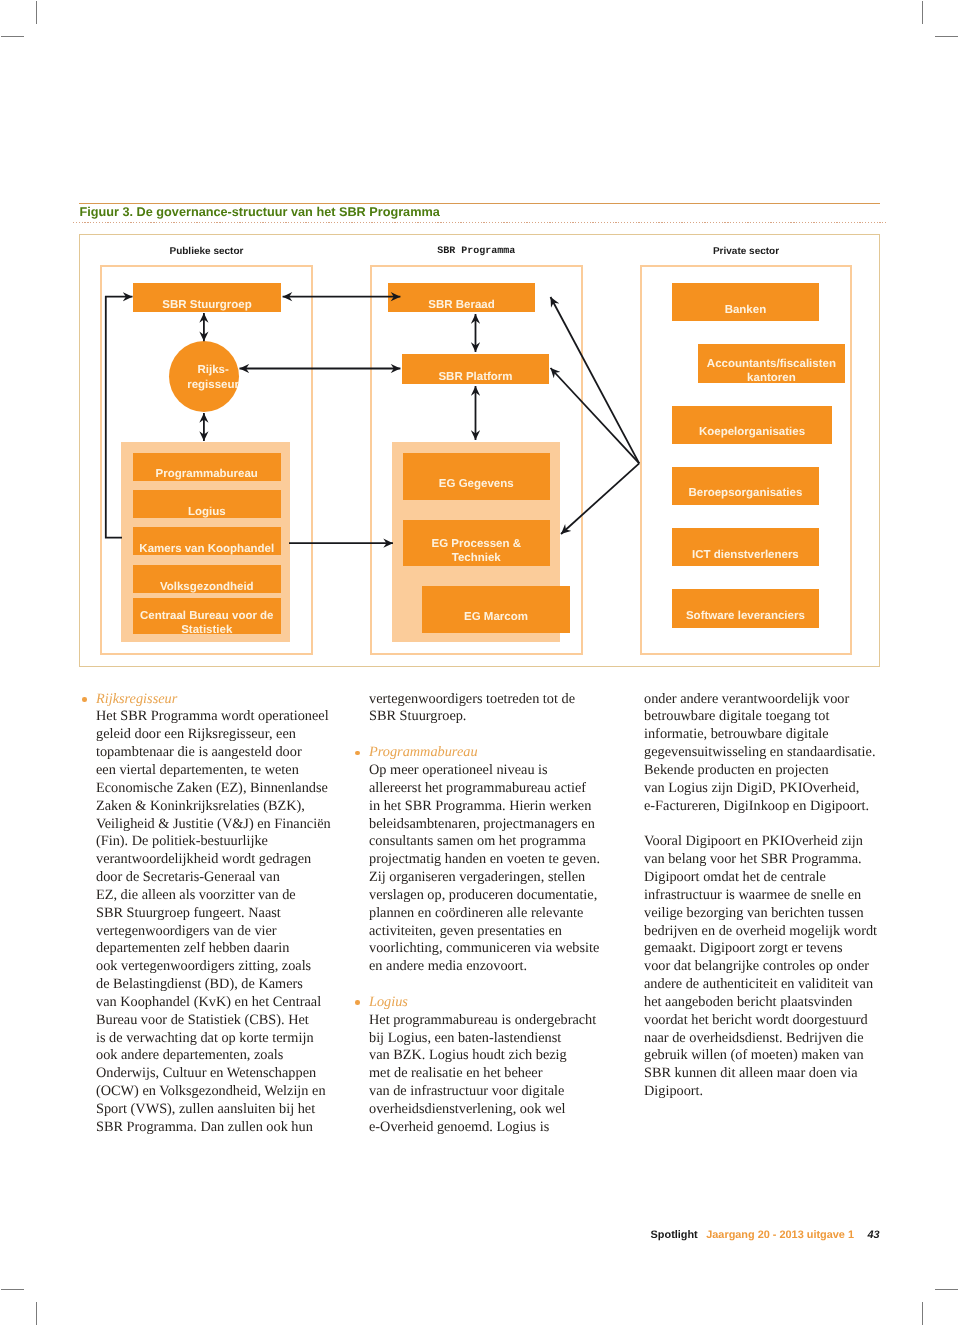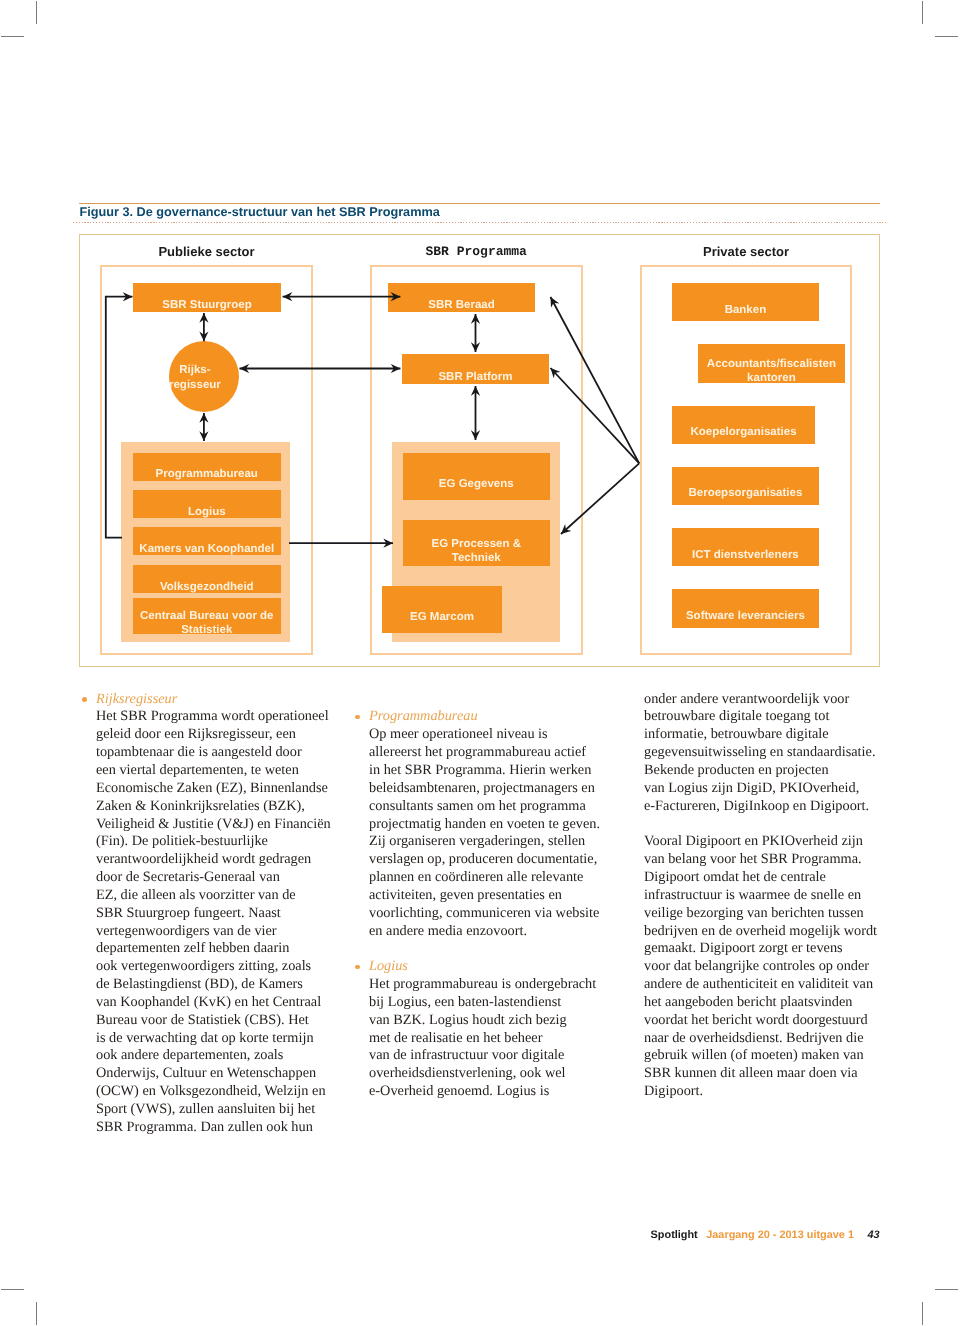--- a/index.html
+++ b/index.html
@@ -4,34 +4,34 @@
 <title>Spotlight</title>
 <style>
   html,body{margin:0;padding:0;}
   body{width:960px;height:1326px;background:#ffffff;position:relative;overflow:hidden;
        font-family:"Liberation Sans",sans-serif;-webkit-font-smoothing:antialiased;text-rendering:geometricPrecision;}
   .cm{position:absolute;background:#7b7b7b;}
 
   
   #fig-title-rule{position:absolute;left:78.6px;top:202.5px;width:801.4px;height:1.1px;background:#d99a52;}
   #fig-title{position:absolute;left:79.5px;top:205.8px;font-size:12.7px;font-weight:bold;
-             color:#0c4a6e;letter-spacing:0px;white-space:nowrap;line-height:13px;}
+             color:#4d7c0f;letter-spacing:0px;white-space:nowrap;line-height:13px;}
   #fig-dots{position:absolute;left:72.5px;top:222.3px;width:813.5px;height:1.2px;
             background-image:repeating-linear-gradient(to right,#d9a584 0 1.15px,rgba(255,255,255,0) 1.15px 2.87px);}
 
   
   #fig-frame{position:absolute;left:78.6px;top:234px;width:801.4px;height:433.2px;
              border:1.5px solid #e2c795;box-sizing:border-box;}
-  .sector-label{position:absolute;font-size:13px;font-weight:bold;color:#1b1b1b;text-align:center;top:246.3px;line-height:12px;}
+  .sector-label{position:absolute;font-size:10px;font-weight:bold;color:#1b1b1b;text-align:center;top:246.3px;line-height:12px;}
   .sector-box{position:absolute;border:2.6px solid #fbcc9a;box-sizing:border-box;top:265.2px;height:390.2px;}
 
   .obox{position:absolute;background:#f5911f;color:#fdf2df;font-size:11.5px;font-weight:bold;
         display:flex;align-items:center;justify-content:center;text-align:center;line-height:14px;padding-top:15px;box-sizing:border-box;}
   .ocircle{position:absolute;background:#f5911f;color:#fdf2df;font-size:11.5px;font-weight:bold;
-        border-radius:50%;display:flex;align-items:center;justify-content:flex-start;text-align:center;line-height:14.5px;padding-top:2.4px;box-sizing:border-box;}
+        border-radius:50%;display:flex;align-items:center;justify-content:flex-end;text-align:center;line-height:14.5px;padding-top:2.4px;box-sizing:border-box;}
   .group{position:absolute;background:#fbcc9a;}
   svg.arrows{position:absolute;left:0;top:0;width:960px;height:1326px;overflow:visible;}
 
   
   .col{position:absolute;top:690.6px;width:250px;font-family:"Liberation Serif",serif;
        font-size:14.3px;line-height:17.85px;color:#27221f;text-align:left;white-space:nowrap;}
   .ln{height:17.85px;}
   .hdline{height:17.85px;position:relative;}
   .bullet{position:absolute;left:-14px;top:6.5px;width:4.5px;height:4.5px;border-radius:50%;background:#f0a145;}
   .hd{font-style:italic;color:#e9a551;}
@@ -85,27 +85,27 @@
 </div>
 
 <div class="obox" style="left:388px;top:283px;width:147px;height:29px">SBR Beraad</div>
 <div class="obox" style="left:402px;top:354px;width:147px;height:30px">SBR Platform</div>
 
 <div class="group" style="left:392px;top:442px;width:168px;height:200px"></div>
 <div class="obox" style="left:403px;top:452.5px;width:146.5px;height:47px">EG Gegevens</div>
 <div class="obox" style="left:403px;top:520px;width:146.5px;height:46px">
   <span>EG Processen &amp;<br>Techniek</span>
 </div>
-<div class="obox" style="left:382px;top:586px;width:120px;height:47px">EG Marcom</div>
+<div class="obox" style="left:422px;top:586px;width:148px;height:47px">EG Marcom</div>
 
 <div class="obox" style="left:672px;top:283.2px;width:146.8px;height:38.2px">Banken</div>
 <div class="obox" style="left:698px;top:344.4px;width:146.8px;height:38.2px">
   <span>Accountants/fiscalisten<br>kantoren</span>
 </div>
-<div class="obox" style="left:672px;top:405.7px;width:143px;height:38.2px">Koepelorganisaties</div>
+<div class="obox" style="left:672px;top:405.7px;width:160px;height:38.2px">Koepelorganisaties</div>
 <div class="obox" style="left:672px;top:466.9px;width:146.8px;height:38.2px">Beroepsorganisaties</div>
 <div class="obox" style="left:672px;top:528.2px;width:146.8px;height:38.2px">ICT dienstverleners</div>
 <div class="obox" style="left:672px;top:589.4px;width:146.8px;height:38.2px">Software leveranciers</div>
 
 <svg class="arrows" viewBox="0 0 960 1326" xmlns="http://www.w3.org/2000/svg">
   <defs>
     <marker id="ah" markerWidth="10.4" markerHeight="9.6" refX="10.0" refY="4.8" orient="auto-start-reverse" markerUnits="userSpaceOnUse">
       <path d="M10.0 4.8 L0.3 0.2 L3.4 4.8 L0.3 9.4 Z" fill="#17181c"></path>
     </marker>
   </defs>
@@ -157,20 +157,24 @@
     <div class="ln">is de verwachting dat op korte termijn</div>
     <div class="ln">ook andere departementen, zoals</div>
     <div class="ln">Onderwijs, Cultuur en Wetenschappen</div>
     <div class="ln">(OCW) en Volksgezondheid, Welzijn en</div>
     <div class="ln">Sport (VWS), zullen aansluiten bij het</div>
     <div class="ln">SBR Programma. Dan zullen ook hun</div>
   </div>
 </div>
 
 <div class="col" style="left:369px;">
+  <div class="para">
+    <div class="ln">vertegenwoordigers toetreden tot de</div>
+    <div class="ln">SBR Stuurgroep.</div>
+  </div>
   <div class="gap"></div>
   <div class="hdline"><span class="bullet"></span><span class="hd">Programmabureau</span></div>
   <div class="para">
     <div class="ln">Op meer operationeel niveau is</div>
     <div class="ln">allereerst het programmabureau actief</div>
     <div class="ln">in het SBR Programma. Hierin werken</div>
     <div class="ln">beleidsambtenaren, projectmanagers en</div>
     <div class="ln">consultants samen om het programma</div>
     <div class="ln">projectmatig handen en voeten te geven.</div>
     <div class="ln">Zij organiseren vergaderingen, stellen</div>

